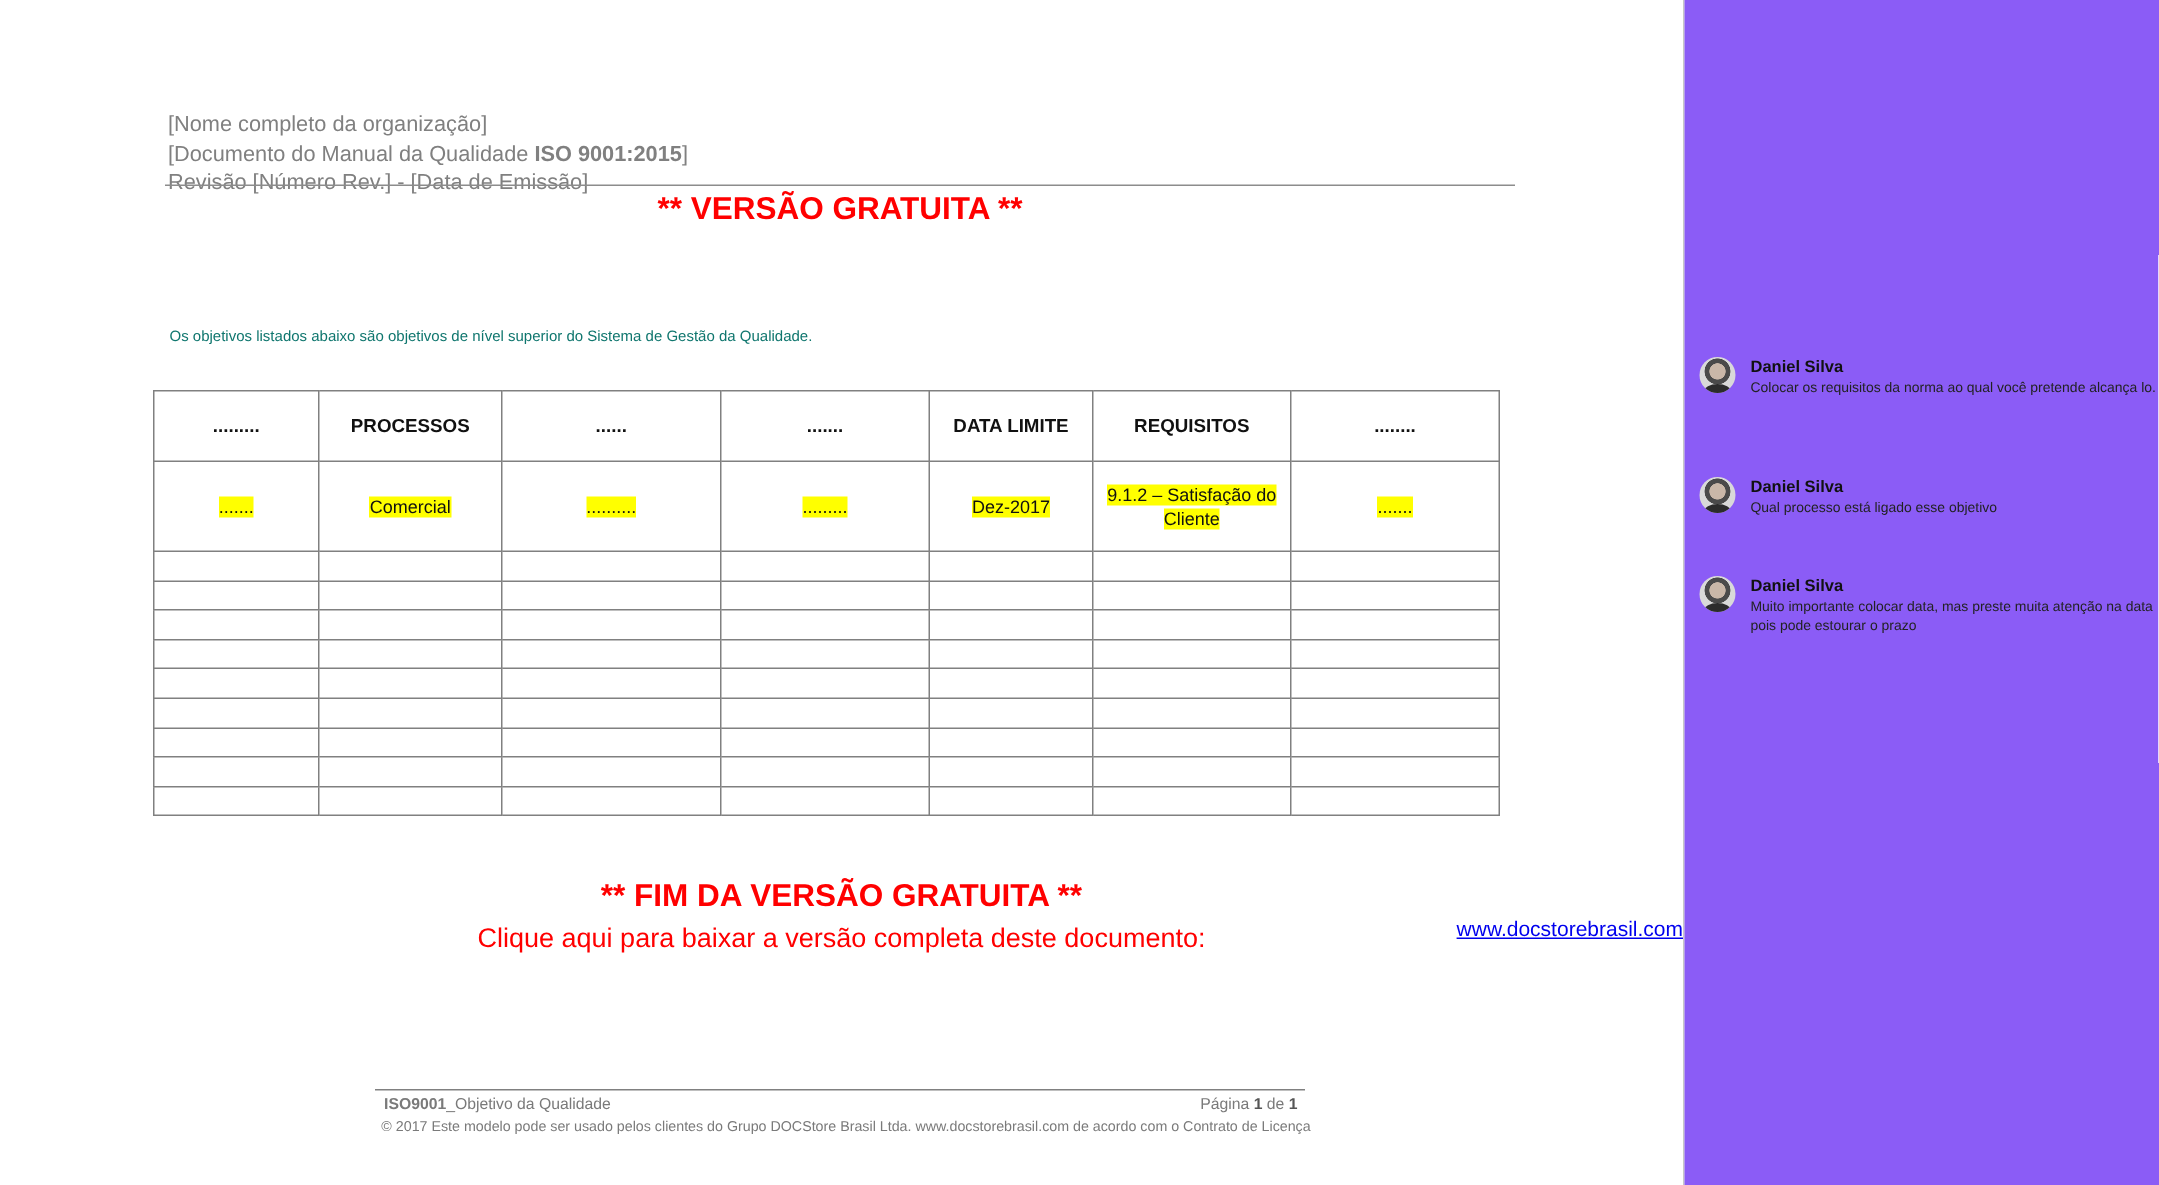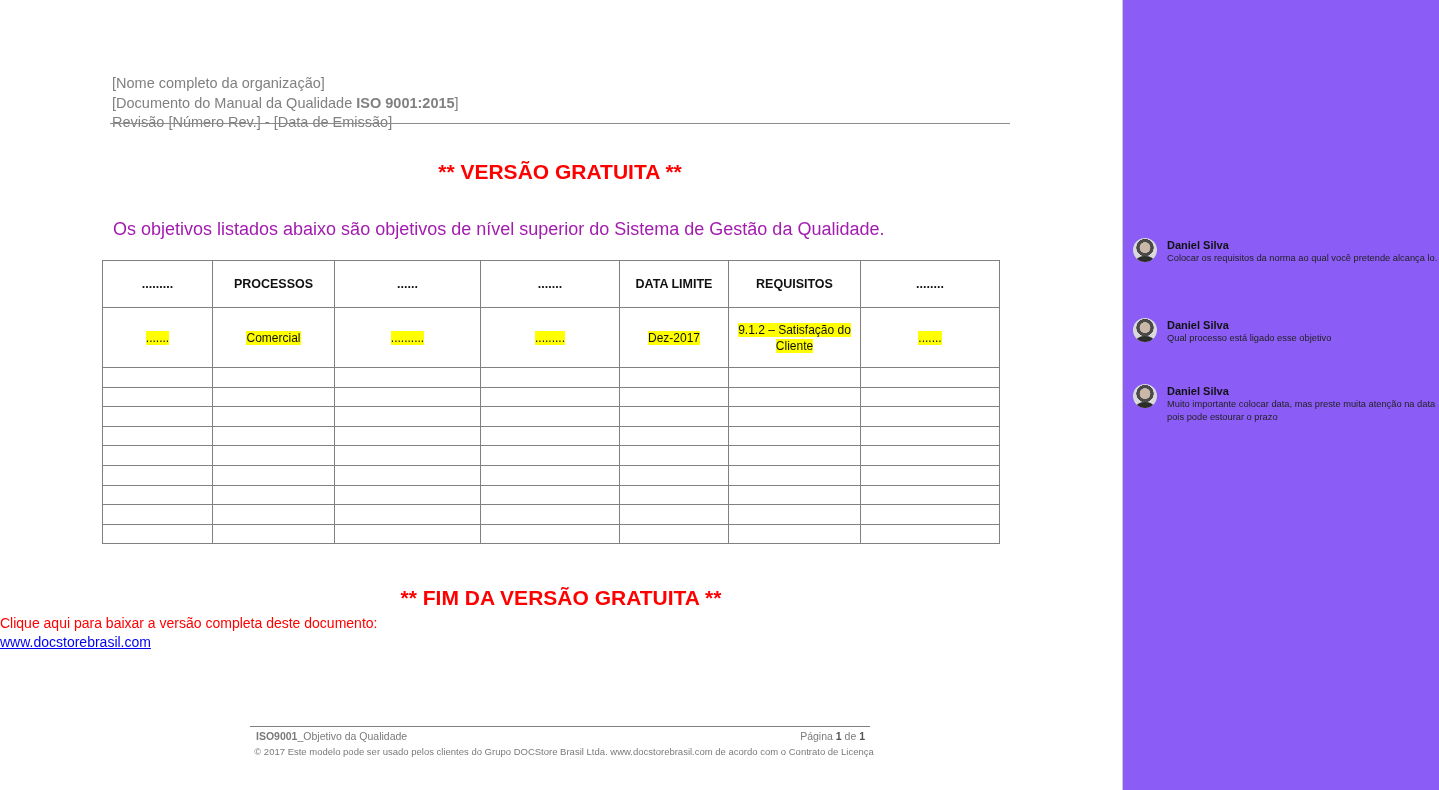--- a/index.html
+++ b/index.html
@@ -7,34 +7,34 @@
     body { position: relative; font-family: "Liberation Sans", "DejaVu Sans", sans-serif; color: #000; }
 
     .page { position: absolute; left: 0; top: 0; width: 1122px; height: 790px; background: #fff; }
     .comment-divider { position: absolute; left: 1122px; top: 0; width: 1px; height: 790px; background: #c8c8c8; }
     .comment-pane { position: absolute; left: 1123px; top: 0; width: 316px; height: 790px; background: #8b5cf6; }
 
     .header-block { position: absolute; left: 112px; top: 46px; color: #808080; font-size: 14.5px; line-height: 19.5px; margin-top: 28px; }
     .header-block b { font-weight: bold; }
     .header-rule { position: absolute; left: 110px; top: 123px; width: 900px; height: 1px; background: #8c8c8c; }
 
-    .free-title { position: absolute; left: 0; top: 160px; width: 1120px; text-align: center; color: #ff0000; font-weight: bold; font-size: 21px; }
+    .free-title { position: absolute; left: 0; top: 128px; width: 1120px; text-align: center; color: #ff0000; font-weight: bold; font-size: 21px; }
     .doc-heading { position: absolute; left: 113px; top: 174px; font-weight: bold; font-size: 16px; color: #1a1a1a; }
-    .intro-text { position: absolute; left: 113px; top: 219px; font-size: 18px; color: #a21caf; }
+    .intro-text { position: absolute; left: 113px; top: 219px; font-size: 10px; color: #0f766e; }
 
     table.objectives { position: absolute; left: 102px; top: 260px; border-collapse: collapse; table-layout: fixed; width: 897px; font-size: 12px; }
     table.objectives td, table.objectives th { border: 1px solid #808080; text-align: center; vertical-align: middle; padding: 0 4px; }
     table.objectives th { height: 47px; font-weight: bold; font-size: 12.5px; color: #111; }
     table.objectives tr.data-row td { height: 60px; }
     table.objectives tr.empty-row td { height: 19.6px; }
     .hl { background: #ffff00; color: #111; line-height: 16px; display: inline; }
 
     .end-title { position: absolute; left: 0; top: 586px; width: 1122px; text-align: center; color: #ff0000; font-weight: bold; font-size: 21px; }
-    .end-sub { position: absolute; left: 0; top: 615px; width: 1122px; text-align: left; color: #ff0000; font-size: 14px; }
-    .end-link { position: absolute; left: 0; top: 634px; width: 1122px; text-align: left; font-size: 14px; }
+    .end-sub { position: absolute; left: 0; top: 615px; width: 1122px; text-align: center; color: #ff0000; font-size: 18px; }
+    .end-link { position: absolute; left: 0; top: 611px; width: 1122px; text-align: right; font-size: 14px; }
     .end-link a { color: #0000ee; text-decoration: underline; }
 
     .footer-rule { position: absolute; left: 250px; top: 726px; width: 620px; height: 1px; background: #808080; }
     .footer-left { position: absolute; left: 256px; top: 730px; font-size: 10.5px; color: #7a7a7a; }
     .footer-left b { font-weight: bold; }
     .footer-right { position: absolute; left: 700px; top: 730px; width: 165px; text-align: right; font-size: 10.5px; color: #7a7a7a; }
     .footer-right b { font-weight: bold; color: #555; }
     .footer-copy { position: absolute; left: 0; top: 746px; width: 1122px; text-align: center; font-size: 9.5px; color: #7a7a7a; padding-left: 6px; }
 
     .comment { position: absolute; left: 10px; width: 306px; }

